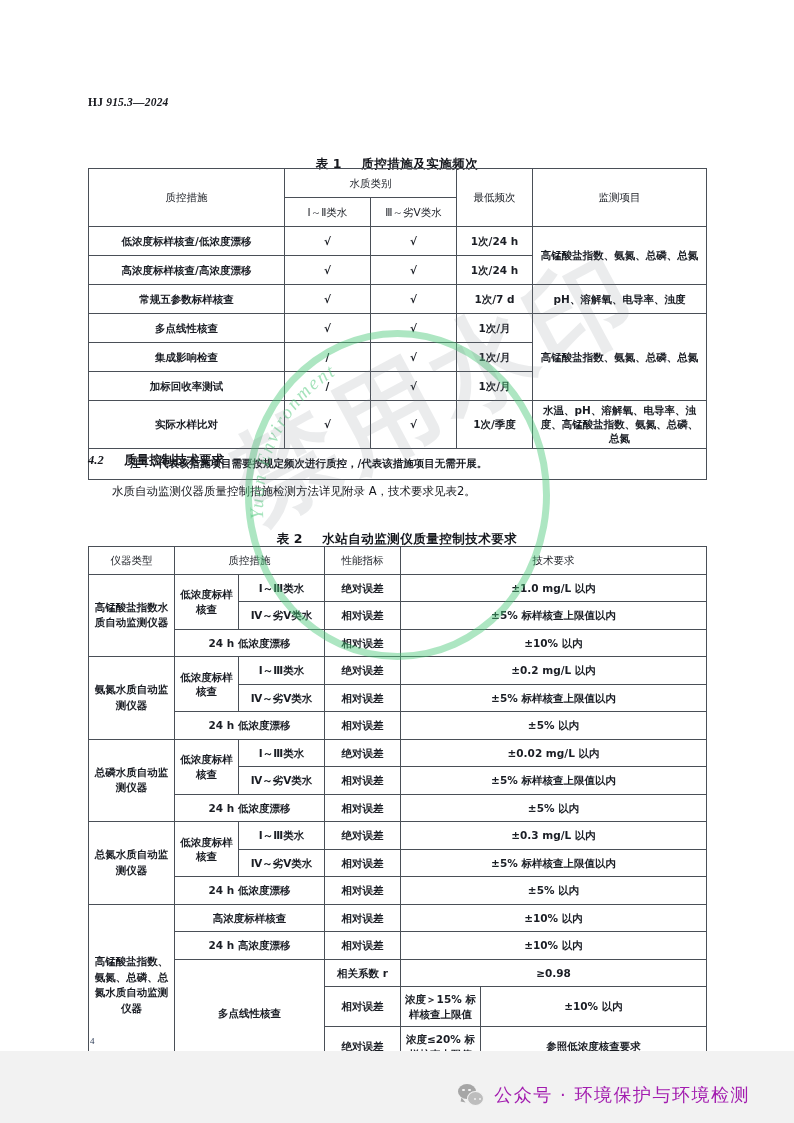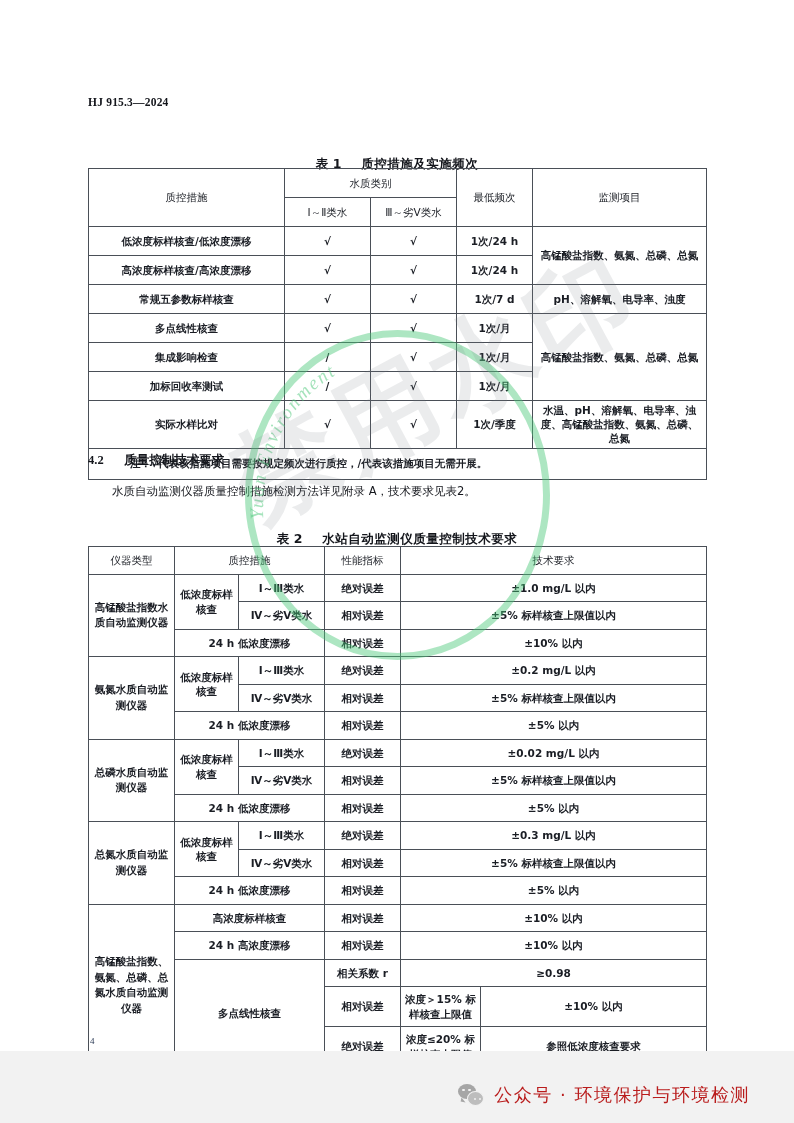--- a/index.html
+++ b/index.html
@@ -64,21 +64,21 @@
   #tbl2 td,#tbl2 th{height:22.5px;}
   #tbl2 .c-type{width:86px;}
   #tbl2 .c-qc1{width:64px;}
   #tbl2 .c-qc2{width:86px;}
   #tbl2 .c-perf{width:76px;}
   #tbl2 .c-sub{width:80px;}
   #tbl2 .c-req{width:226px;}
   #tbl2 .r-tall{height:40px;}
   #tbl2 .type-cell{line-height:1.5;}
 
-  .num{font-family:"Liberation Serif","DejaVu Serif",serif;font-weight:bold;}
+  .num{font-family:"Liberation Serif","DejaVu Serif",serif;font-weight:bold;font-style:italic;}
 
   
   .page-num{
     position:absolute;left:90px;top:1036px;
     font-size:9px;color:#2b3a55;
     font-family:"Liberation Serif","DejaVu Serif",serif;
   }
 
   
   .footer-band{
@@ -102,21 +102,21 @@
   }
   .wechat-ic .b2{
     position:absolute;right:0;bottom:0;width:15px;height:13px;border-radius:50%;
     background:#bdbdbd;border:1.5px solid #f2f2f2;
   }
   .wechat-ic .d{position:absolute;width:2.2px;height:2.2px;border-radius:50%;background:#f2f2f2;}
   .wechat-ic .d1{left:4px;top:4.5px;}
   .wechat-ic .d2{left:10px;top:4.5px;}
   .wechat-ic .d3{right:8.5px;bottom:6px;width:2px;height:2px;background:#f2f2f2;}
   .wechat-ic .d4{right:3.5px;bottom:6px;width:2px;height:2px;background:#f2f2f2;}
-  .footer-text{font-size:18px;letter-spacing:1.5px;color:#b91c1c;}
+  .footer-text{font-size:18px;letter-spacing:1.5px;color:#a21caf;}
 
   
   .wm-layer{position:absolute;inset:0;pointer-events:none;}
 
   
   .stamp{
     position:absolute;left:245px;top:330px;width:305px;height:330px;
   }
   .stamp .ring{
     position:absolute;inset:0;border-radius:50%;

